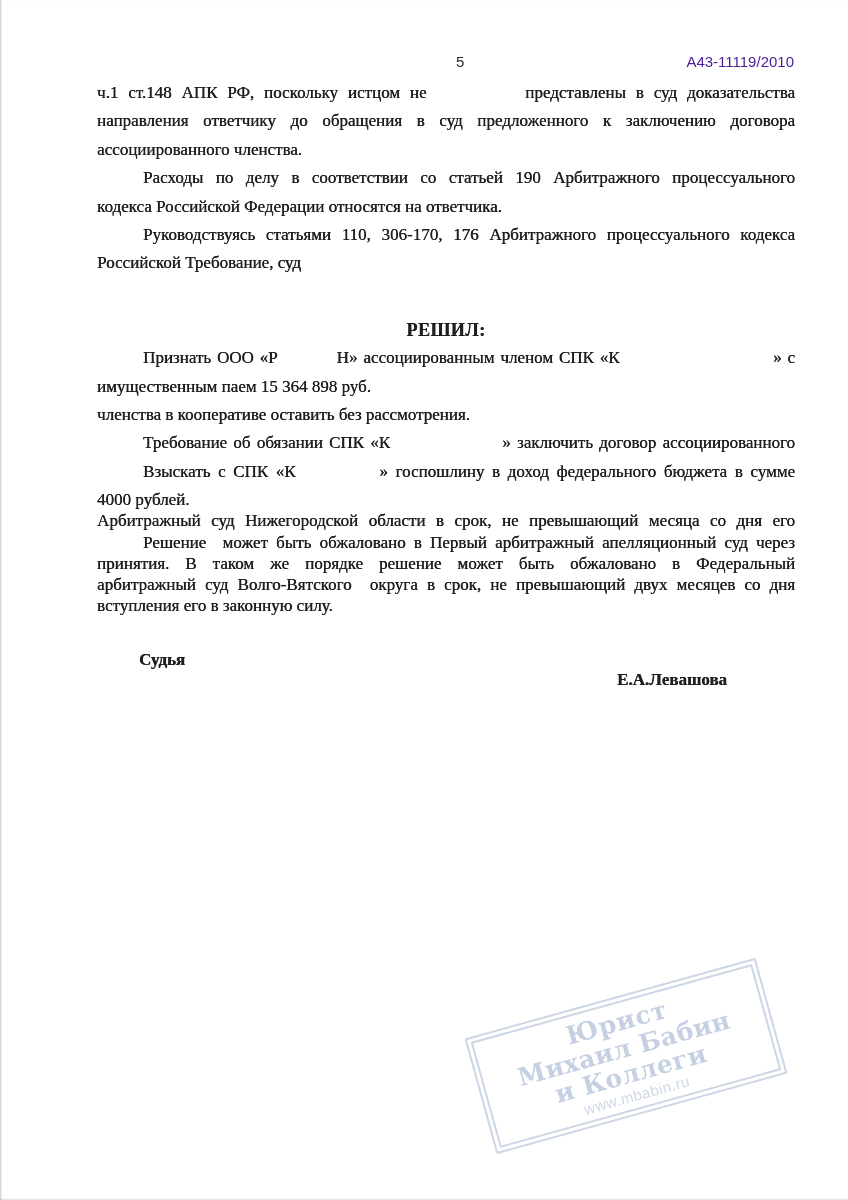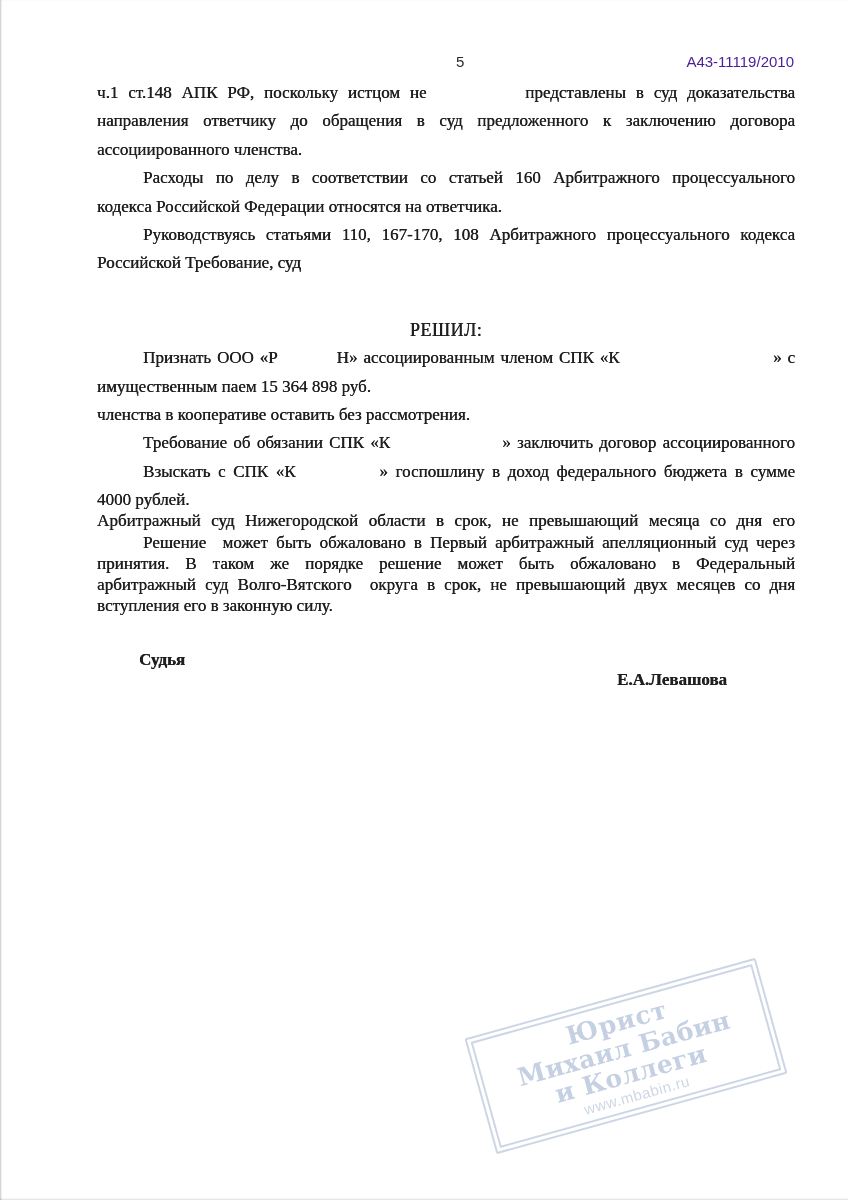--- a/index.html
+++ b/index.html
@@ -30,21 +30,21 @@
   .ln{
     display:block;height:28.4px;line-height:28.4px;
     text-align:justify;white-space:normal;overflow:visible;
   }
   .j{text-align-last:justify;}
   .ind{text-indent:46px;}
   .tight{height:21.2px;line-height:21.2px;}
   .para7{margin-top:-4px;}
   .heading{
     margin-top:38px;height:28.4px;line-height:28.4px;
-    text-align:center;font-weight:normal;font-size:18px;
+    text-align:center;font-weight:bold;font-size:18px;
     letter-spacing:0.5px;
   }
   .sig{
     margin-top:34px;display:flex;align-items:baseline;
     font-weight:bold;line-height:20px;flex-direction:column;
   }
   .sig .label{padding-left:42px;}
   .sig .name{margin-left:auto;margin-right:68px;}
   .stamp{
     position:absolute;left:475px;top:996px;width:298px;height:116px;
@@ -79,26 +79,26 @@
 
   <div class="doc-body">
 
     <div>
       <div class="ln j">ч.1 ст.148 АПК РФ, поскольку истцом не &nbsp;&nbsp;&nbsp;&nbsp;&nbsp;&nbsp;&nbsp;&nbsp; представлены в суд доказательства</div>
       <div class="ln j">направления ответчику до обращения в суд предложенного к заключению договора</div>
       <div class="ln">ассоциированного членства.</div>
     </div>
 
     <div>
-      <div class="ln j ind">Расходы по делу в соответствии со статьей 160 Арбитражного процессуального</div>
+      <div class="ln j ind">Расходы по делу в соответствии со статьей 190 Арбитражного процессуального</div>
       <div class="ln">кодекса Российской Федерации относятся на ответчика.</div>
     </div>
 
     <div>
-      <div class="ln j ind">Руководствуясь статьями 110, 167-170, 108 Арбитражного процессуального кодекса</div>
+      <div class="ln j ind">Руководствуясь статьями 110, 306-170, 176 Арбитражного процессуального кодекса</div>
       <div class="ln">Российской Требование, суд</div>
     </div>
 
     <div class="heading">РЕШИЛ:</div>
 
     <div>
       <div class="ln j ind">Признать ООО «Р &nbsp;&nbsp;&nbsp;&nbsp;&nbsp;&nbsp;&nbsp;&nbsp; Н» ассоциированным членом СПК «К &nbsp;&nbsp;&nbsp;&nbsp;&nbsp;&nbsp;&nbsp;&nbsp;&nbsp;&nbsp;&nbsp;&nbsp;&nbsp;&nbsp;&nbsp;&nbsp;&nbsp;&nbsp;&nbsp;&nbsp;&nbsp;&nbsp;&nbsp;&nbsp; » с</div>
       <div class="ln">имущественным паем 15&nbsp;364&nbsp;898 руб.</div>
     </div>
 

